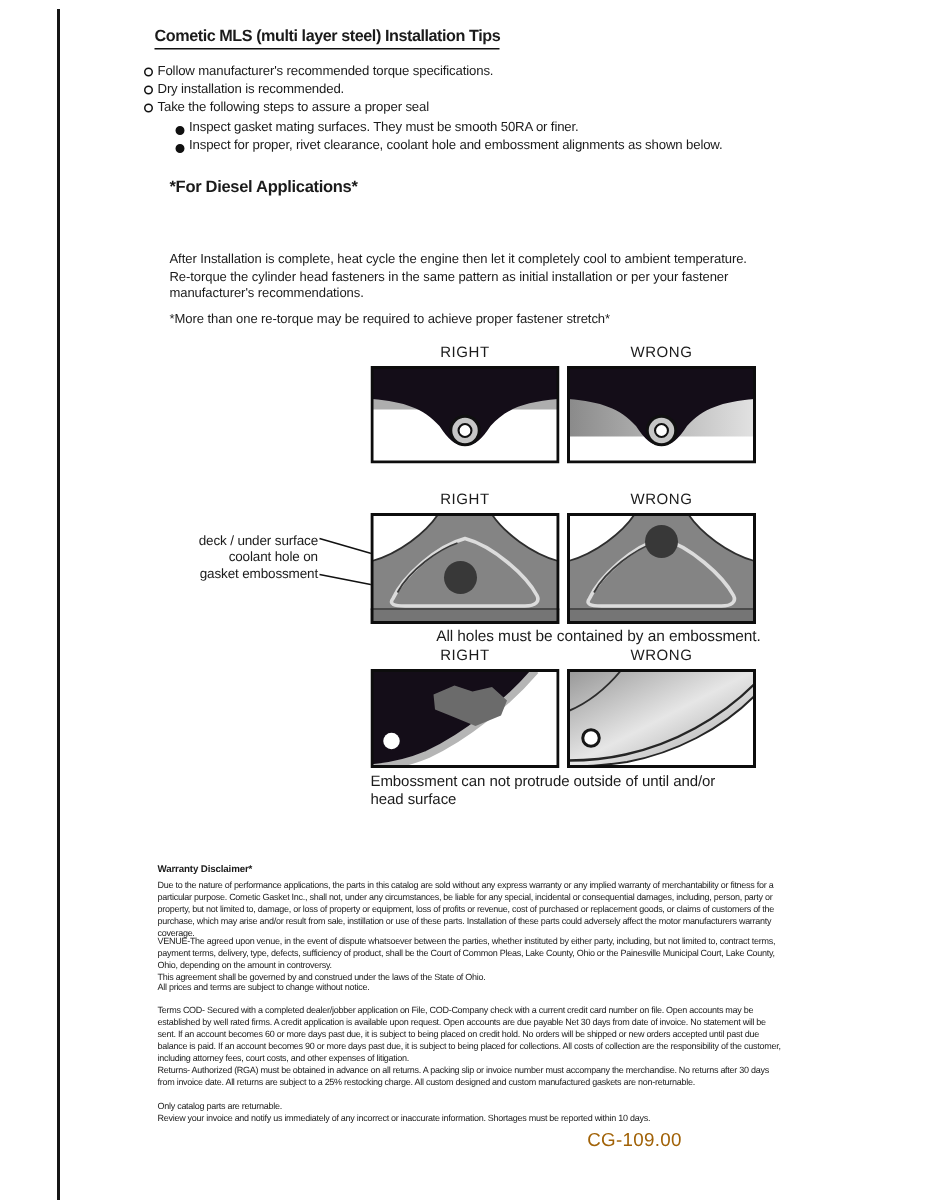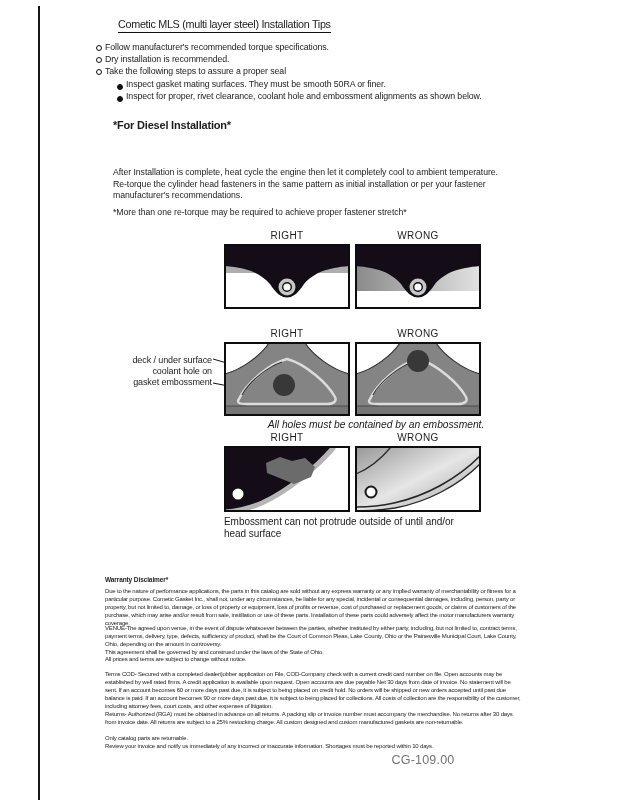--- a/index.html
+++ b/index.html
@@ -1,56 +1,56 @@
 <!DOCTYPE html>
 <html><head>
 <meta charset="utf-8">
 <style>
   html,body{margin:0;padding:0;background:#ffffff;}
   .page{position:relative;width:618px;height:800px;background:#fff;overflow:hidden;
         font-family:"Liberation Sans","DejaVu Sans",sans-serif;color:#1b1b1b;}
   .edge-rule{position:absolute;left:38px;top:6px;bottom:0;width:2px;background:#161616;}
 
-  .title{position:absolute;left:118px;top:18px;margin:0;font-size:10.8px;font-weight:normal;
+  .title{position:absolute;left:103px;top:18px;margin:0;font-size:10.8px;font-weight:bold;
          letter-spacing:-0.3px;border-bottom:1.6px solid #111;padding-bottom:1.5px;}
 
   .tips{position:absolute;left:96px;top:41px;}
   .tip-row{display:flex;align-items:flex-start;font-size:8.8px;line-height:12.2px;letter-spacing:-0.1px;}
   .tip-row.sub{margin-left:21px;align-items:flex-end;}
   .tip-marker{flex:none;width:4px;height:4px;border:1px solid #111;border-radius:50%;margin:3.6px 3px 0 0;}
   .tip-marker.filled{background:#111;border-color:#111;}
 
   .diesel-heading{position:absolute;left:113px;top:119px;font-size:11px;font-weight:bold;letter-spacing:-0.2px;}
   .body-para{position:absolute;left:113px;width:386px;margin:0;font-size:8.7px;line-height:11.6px;letter-spacing:-0.05px;}
   #para-oil{top:134px;}
   #para-heat{top:167px;}
   #para-note{top:207px;}
 
-  .fig{position:absolute;left:224px;width:304px;}
+  .fig{position:absolute;left:247px;width:304px;}
   #fig1{top:230px;} #fig2{top:328px;} #fig3{top:432px;}
   .fig-headers{display:flex;gap:5px;font-size:10px;line-height:12px;letter-spacing:0.4px;margin-bottom:2px;}
   .fig-headers div{width:126px;text-align:center;}
   .fig-panels{display:flex;gap:5px;}
   .fig-panels svg{display:block;}
   .fig-caption{font-size:9.5px;margin-top:4px;letter-spacing:-0.05px;}
-  #fig2 .fig-caption{font-size:10.3px;text-align:center;margin-top:3px;font-style:italic;}
+  #fig2 .fig-caption{font-size:10.3px;text-align:center;margin-top:3px;}
   #fig3 .fig-caption{font-size:10px;width:232px;line-height:11.5px;}
 
   .fig2-label{position:absolute;width:103px;text-align:right;font-size:9px;line-height:10.5px;letter-spacing:-0.1px;}
   #lbl-coolant1{left:109px;top:344px;margin-top:22px;}
   #lbl-coolant2{left:109px;top:354.5px;}
   #lbl-emboss{left:109px;top:377px;}
   .leader-svg{position:absolute;left:212px;top:346px;width:92px;height:52px;pointer-events:none;}
 
   .warranty-h{position:absolute;left:105px;top:576px;font-size:6.5px;font-weight:bold;letter-spacing:-0.1px;}
   .fineprint{position:absolute;left:105px;width:416px;margin:0;font-size:6px;line-height:8px;letter-spacing:-0.18px;color:#222;}
   #wp1{top:587px;} #wp2{top:624px;} #wp3{top:648px;} #wp4{top:655px;}
   #wp5{top:670px;} #wp6{top:710px;} #wp7{top:734px;} #wp8{top:742px;}
 
-  .footer-code{position:absolute;left:353px;top:753px;width:140px;text-align:center;font-size:12.5px;letter-spacing:0.2px;color:#737373;}
+  .footer-code{position:absolute;left:353px;top:753px;width:140px;text-align:center;font-size:12.5px;letter-spacing:0.2px;color:#a16207;}
 </style>
 </head>
 <body>
 
 <div class="page">
   <div class="edge-rule"></div>
 
   <h1 class="title">Cometic MLS (multi layer steel) Installation Tips</h1>
 
   <div class="tips">
@@ -69,21 +69,21 @@
     <div class="tip-row sub">
       <span class="tip-marker filled"></span>
       <span>Inspect gasket mating surfaces.  They must be smooth 50RA or finer.</span>
     </div>
     <div class="tip-row sub">
       <span class="tip-marker filled"></span>
       <span>Inspect for proper, rivet clearance, coolant hole and embossment alignments as shown below.</span>
     </div>
   </div>
 
-  <div class="diesel-heading">*For Diesel Installation*</div>
+  <div class="diesel-heading">*For Diesel Applications*</div>
   <p class="body-para" id="para-heat">After Installation is complete, heat cycle the engine then let it completely cool to ambient temperature. Re-torque the cylinder head fasteners in the same pattern as initial installation or per your fastener manufacturer's recommendations.</p>
   <p class="body-para" id="para-note">*More than one re-torque may be required to achieve proper fastener stretch*</p>
 
   <div class="fig" id="fig1">
     <div class="fig-headers">
       <div>RIGHT</div>
       <div>WRONG</div>
     </div>
     <div class="fig-panels">
       <svg width="126" height="65" viewBox="0 0 126 65">

